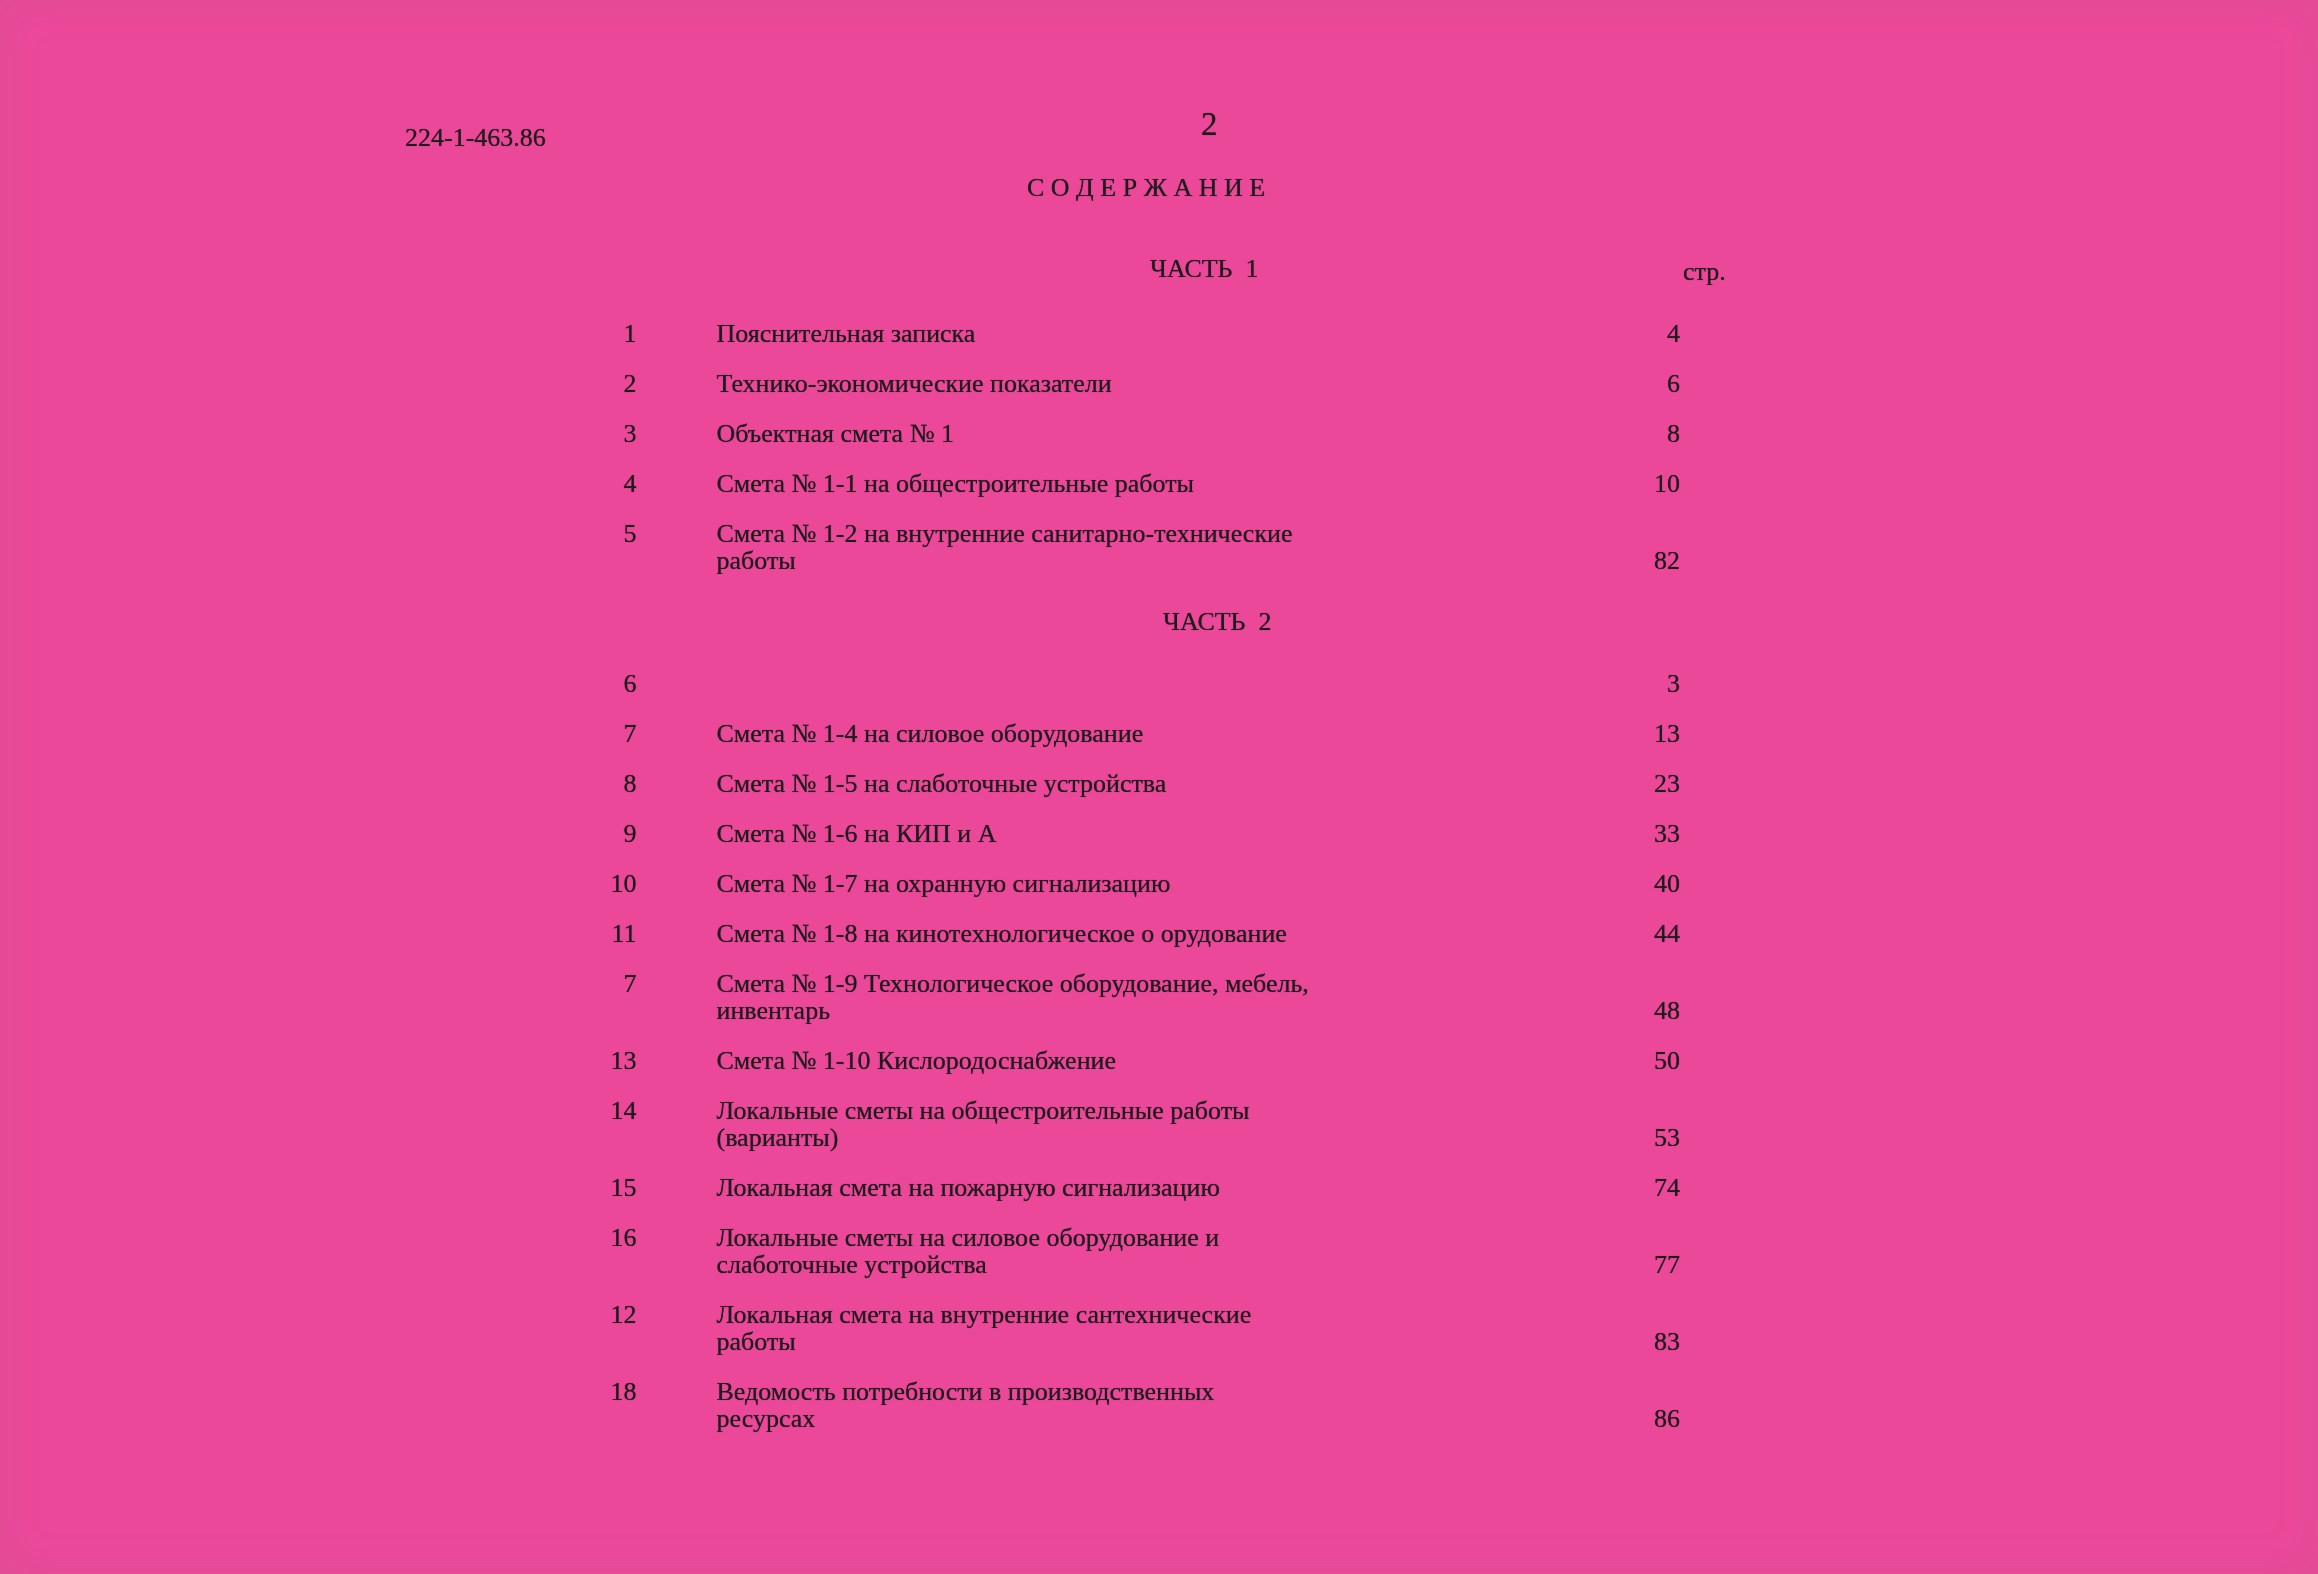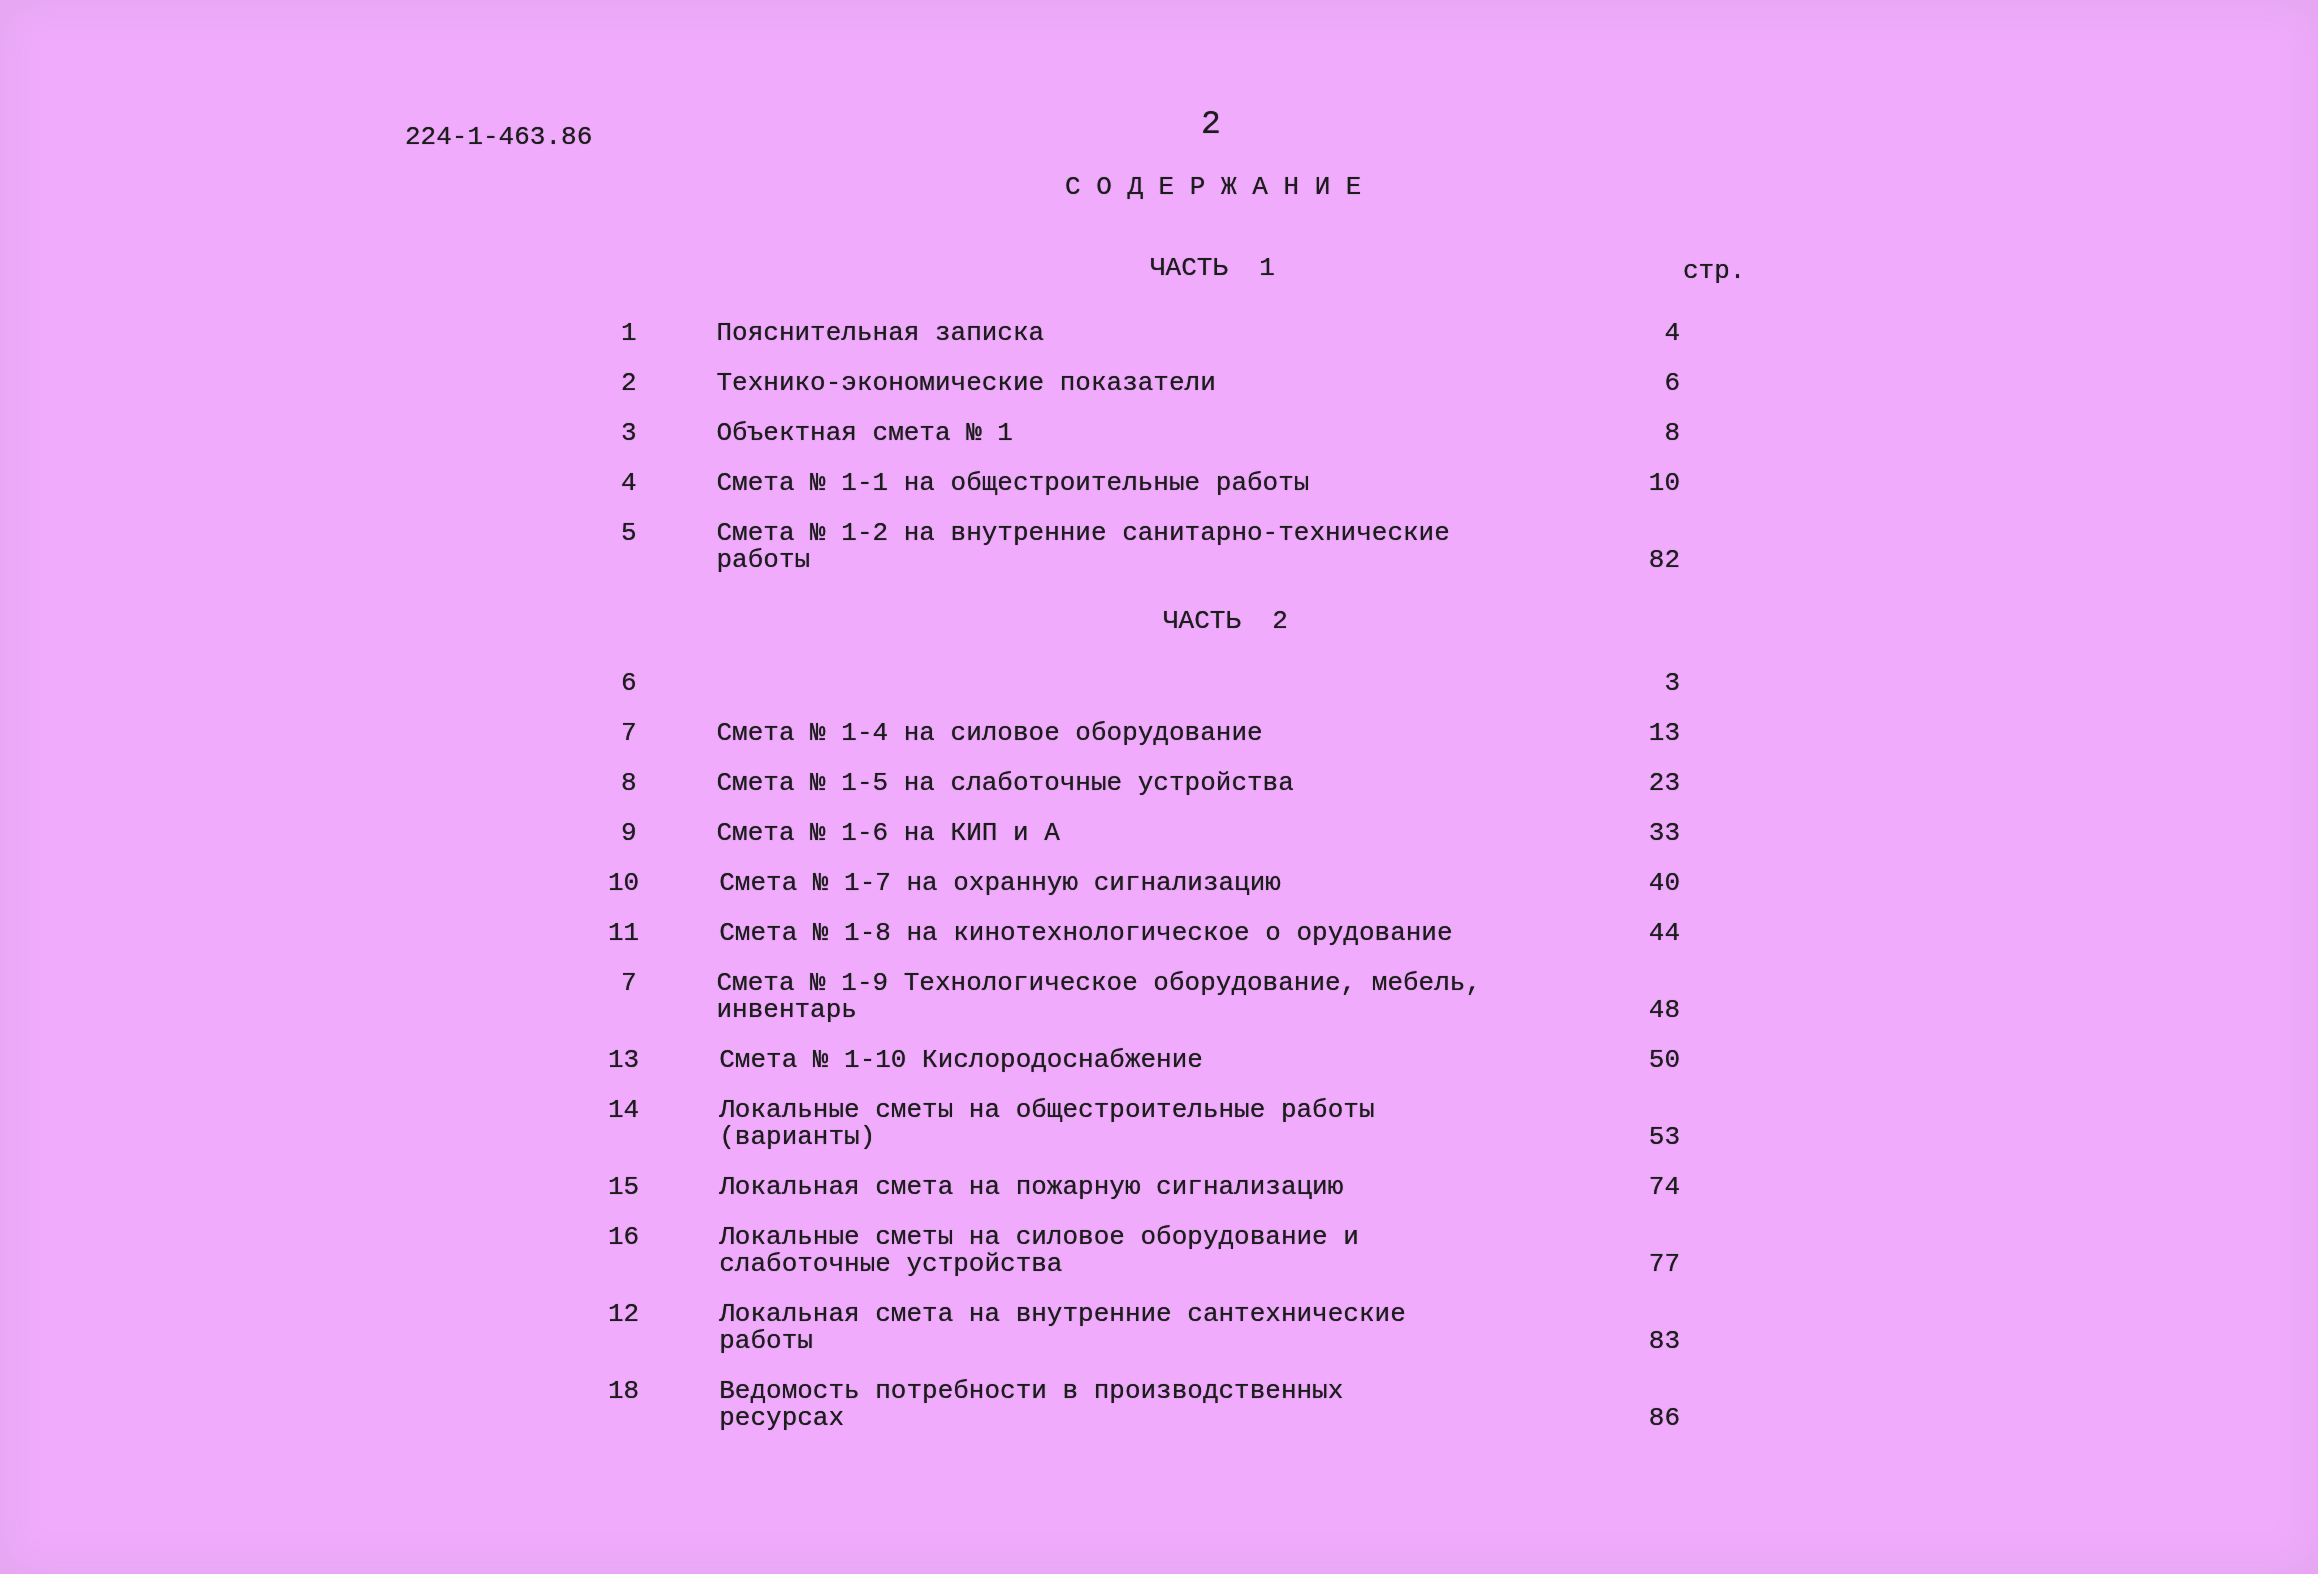--- a/index.html
+++ b/index.html
@@ -4,23 +4,23 @@
 <style>
   html, body {
     margin: 0;
     padding: 0;
     background: #e8e8e6;
   }
   .page {
     position: relative;
     width: 2319px;
     height: 1574px;
-    background: #f0abfc;
+    background: #ec4899;
     color: #1c1c1c;
-    font-family: Liberation Mono, monospace;
+    font-family: Liberation Serif, serif;
     font-size: 26px;
     line-height: 27px;
     overflow: hidden;
     text-shadow: 0 0 0.8px rgba(20,20,20,0.75);
     box-shadow: inset 0 0 45px rgba(120,120,115,0.12);
   }
   .doc-code {
     position: absolute;
     left: 405px;
     top: 124px;
@@ -28,21 +28,21 @@
   }
   .sheet-number {
     position: absolute;
     left: 1201px;
     top: 107px;
     font-size: 33px;
     line-height: 35px;
   }
   .doc-title {
     position: absolute;
-    left: 1065px;
+    left: 1027px;
     top: 174px;
     margin: 0;
     font-size: 26px;
     font-weight: normal;
     white-space: pre;
   }
   .toc {
     position: absolute;
     left: 608px;
     top: 255px;

